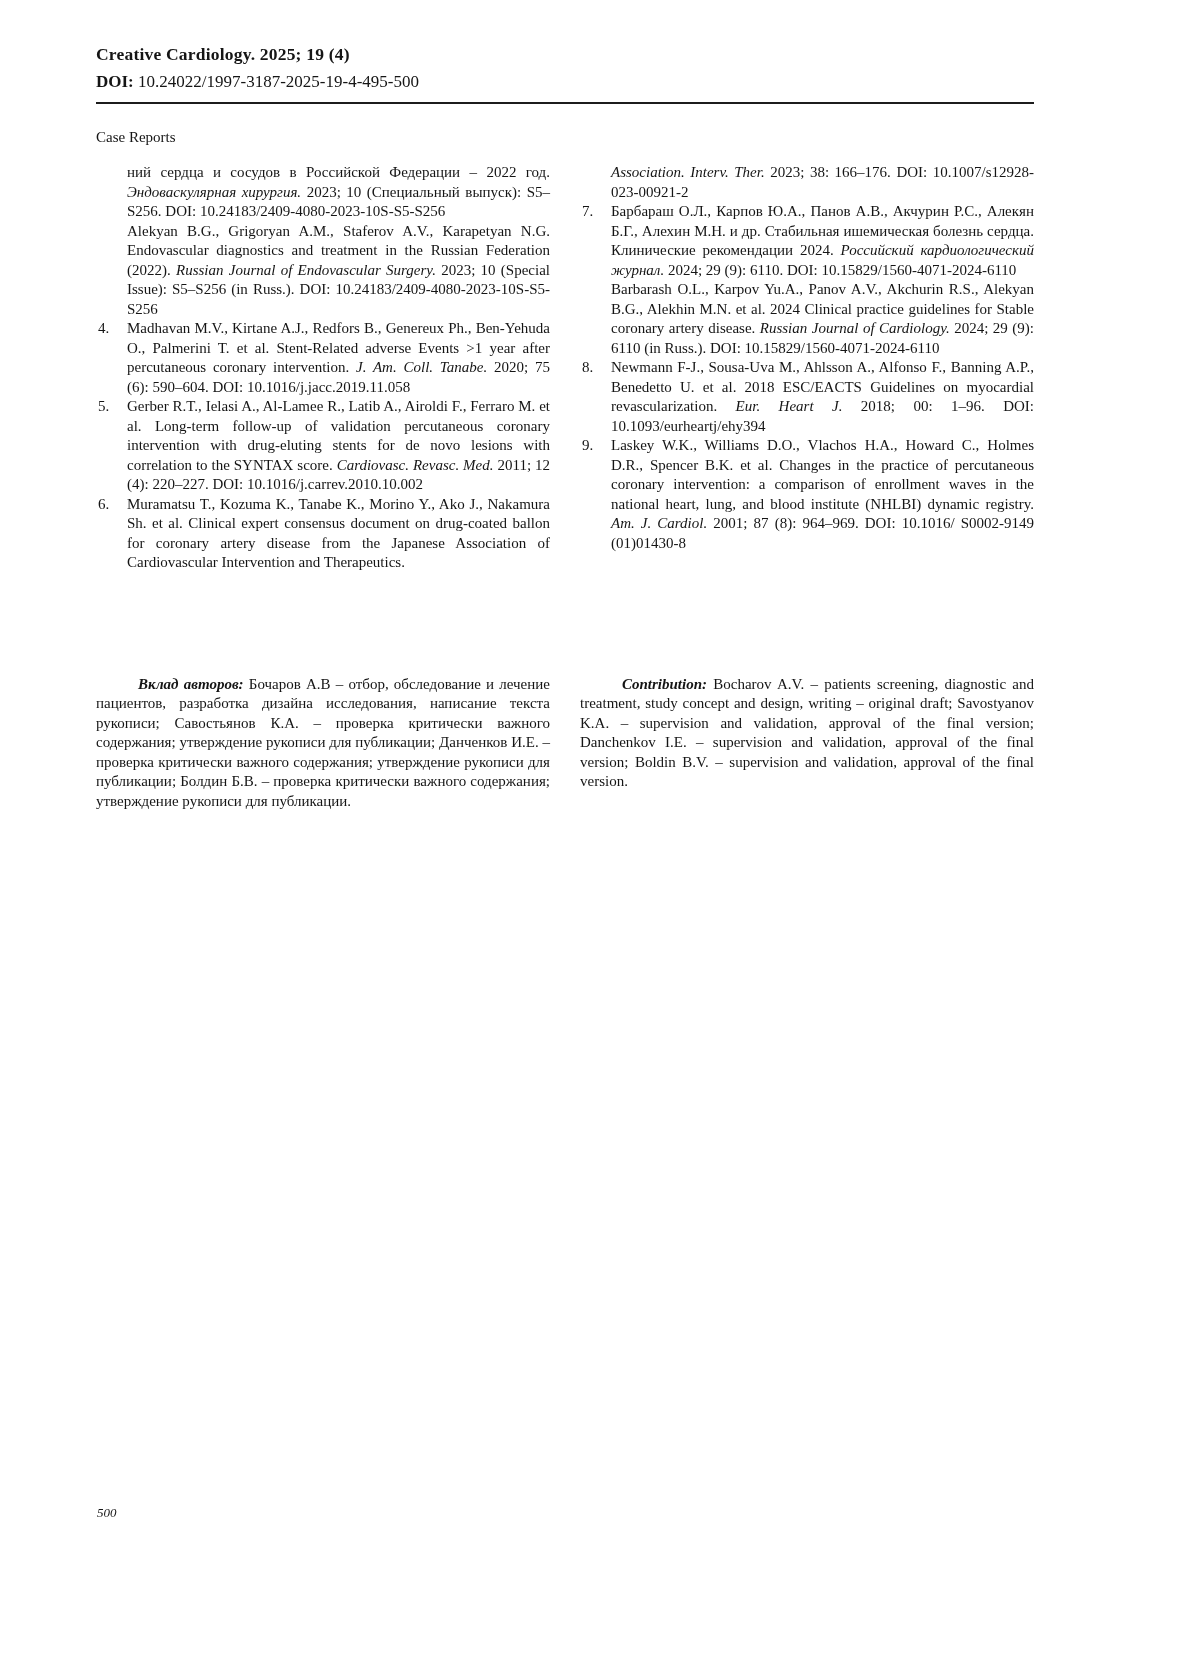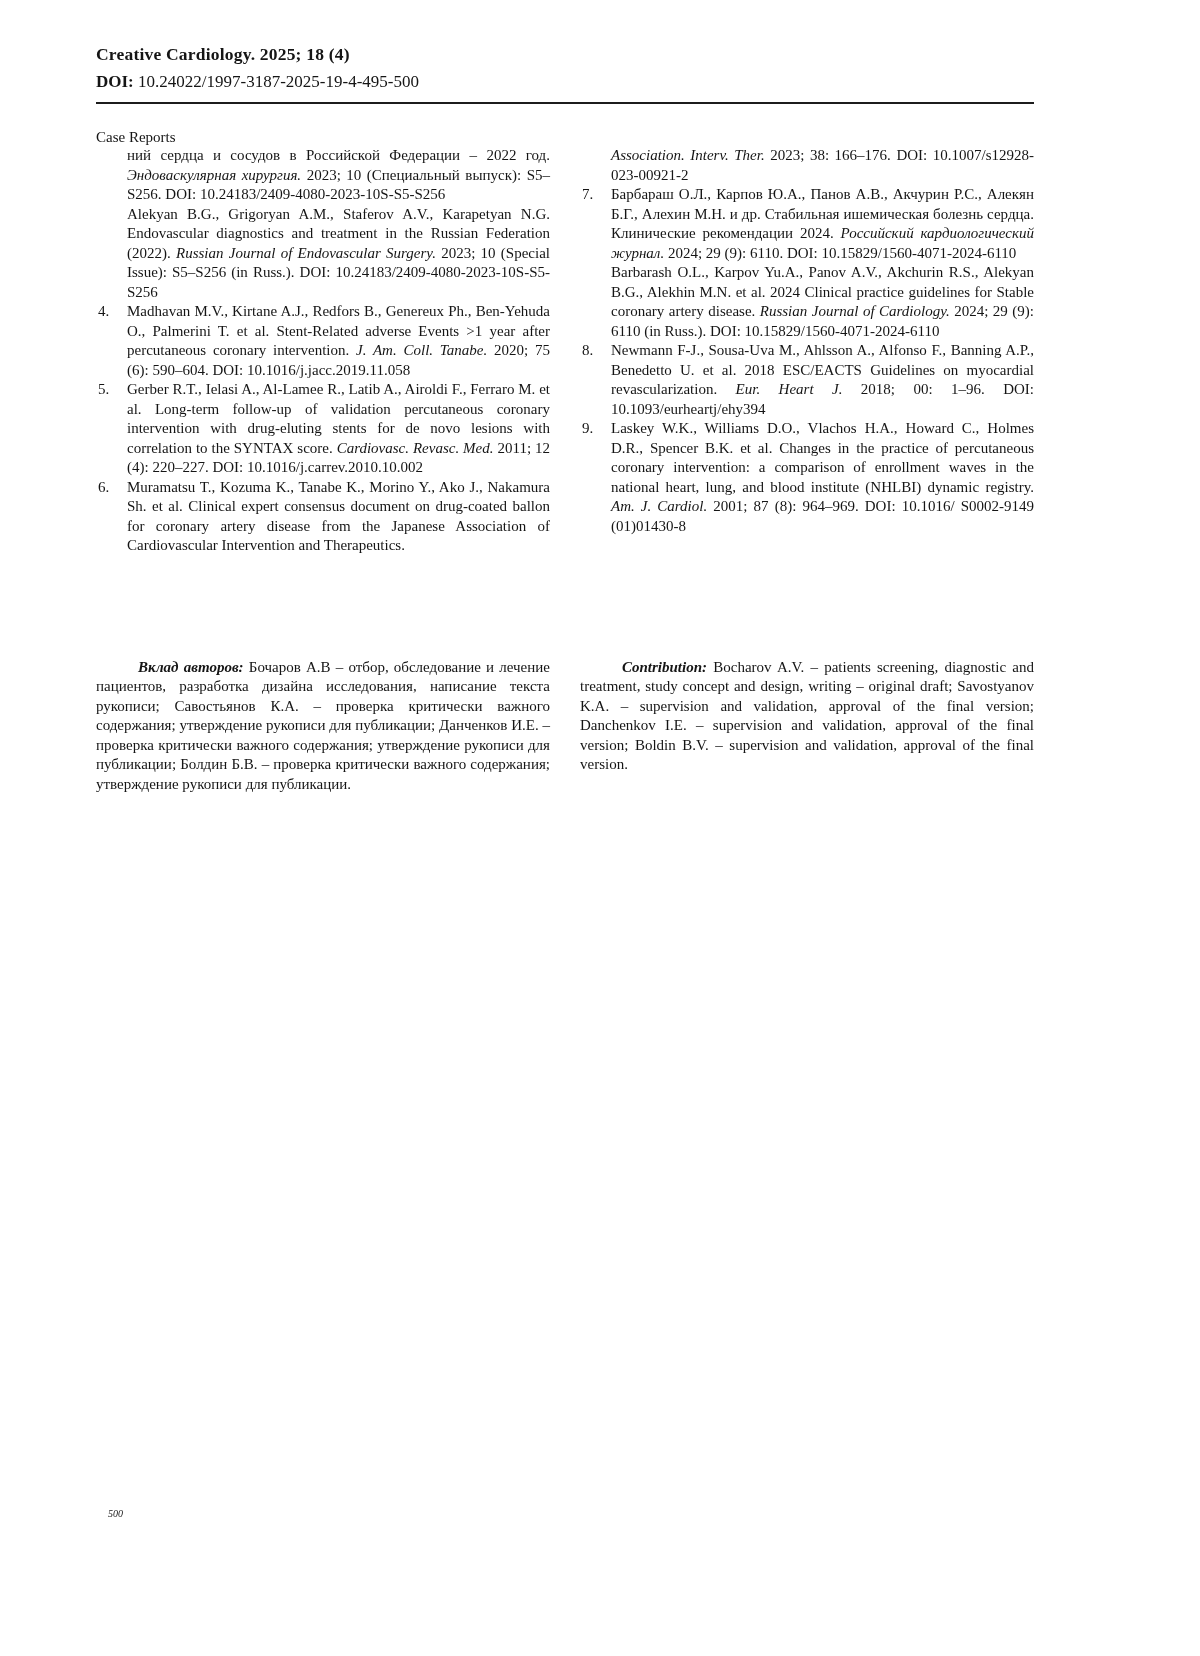--- a/index.html
+++ b/index.html
@@ -38,21 +38,21 @@
   .section-label {
     font-size: 15px;
     line-height: 18px;
     margin-top: 24px;
   }
   
   .columns {
     display: flex;
     gap: 30px;
   }
-  .refs { }
+  .refs { margin-top: 17px; }
   .col { width: 454px; }
   
   .ref-item {
     position: relative;
     padding-left: 31px;
     font-size: 15px;
     line-height: 19.5px;
   }
   .ref-num {
     position: absolute;
@@ -74,32 +74,31 @@
     font-style: italic;
     margin-left: 12px;
   }
   
   .page-footer {
     position: absolute;
     left: 97px;
     top: 1503px;
   }
   .page-number {
-    font-size: 10px;
+    font-size: 13px;
     font-style: italic;
-    margin-left: 11px;
   }
 </style>
 </head>
 <body>
 
 <div class="page">
 
   <header>
-    <div class="journal-line">Creative Cardiology. 2025; 18 (4)</div>
+    <div class="journal-line">Creative Cardiology. 2025; 19 (4)</div>
     <div class="doi-line">
       <span class="doi-label">DOI:</span>
       <span class="doi-value">10.24022/1997-3187-2025-19-4-495-500</span>
     </div>
     <hr class="header-rule">
     <div class="section-label">Case Reports</div>
   </header>
 
   <main class="columns refs">
     <div class="col" id="refs-left">

